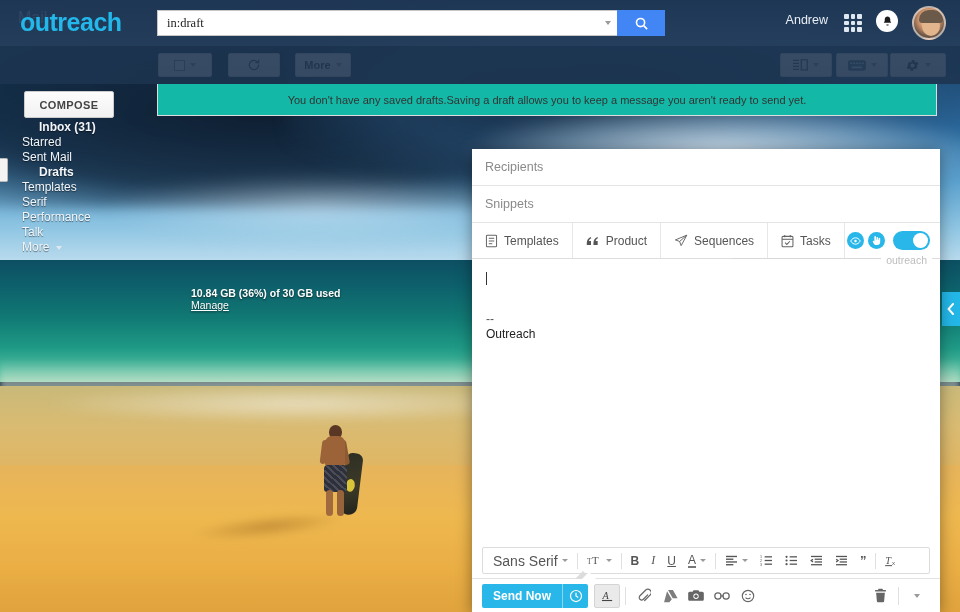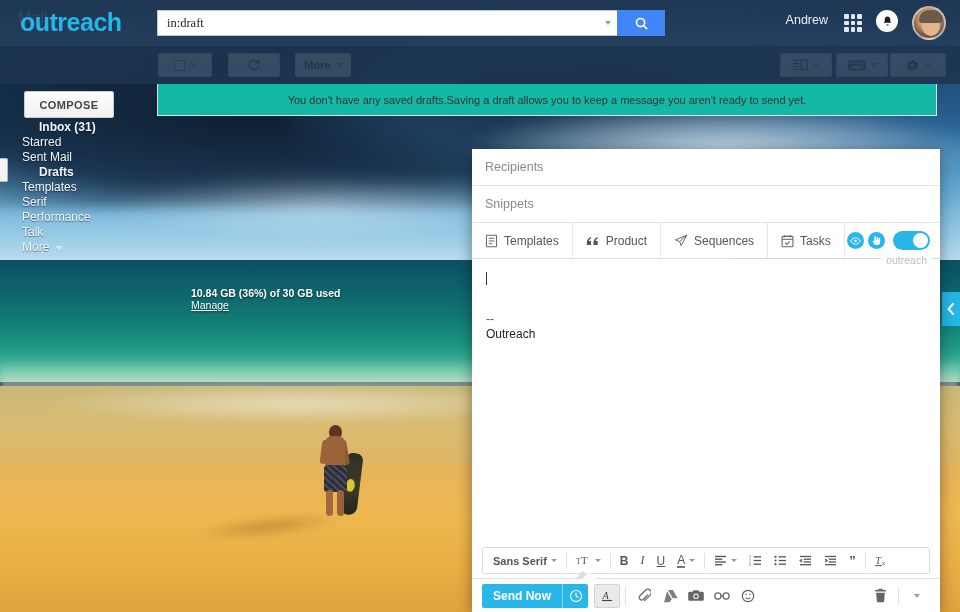--- a/index.html
+++ b/index.html
@@ -454,21 +454,21 @@
 
   <div id="cbody">
     <div><span id="caret"></span></div>
     <div id="sig">
       <div class="dashes">--</div>
       <div>Outreach</div>
     </div>
   </div>
 
   <div id="fmtbar">
-    <div class="fi" style="font-weight:bold;font-size:11px;">
+    <div class="fi" style="font-weight:normal;font-size:14px;">
       <span>Sans Serif</span>
       <span class="fcaret"></span>
     </div>
     <div class="sep"></div>
     <div class="fi">
       <svg width="15" height="12" viewBox="0 0 18 14" fill="#555">
         <text x="0" y="11" font-size="9" font-family="Liberation Serif, serif">T</text>
         <text x="6" y="11" font-size="13" font-family="Liberation Serif, serif">T</text>
       </svg>
       <span class="fcaret"></span>

